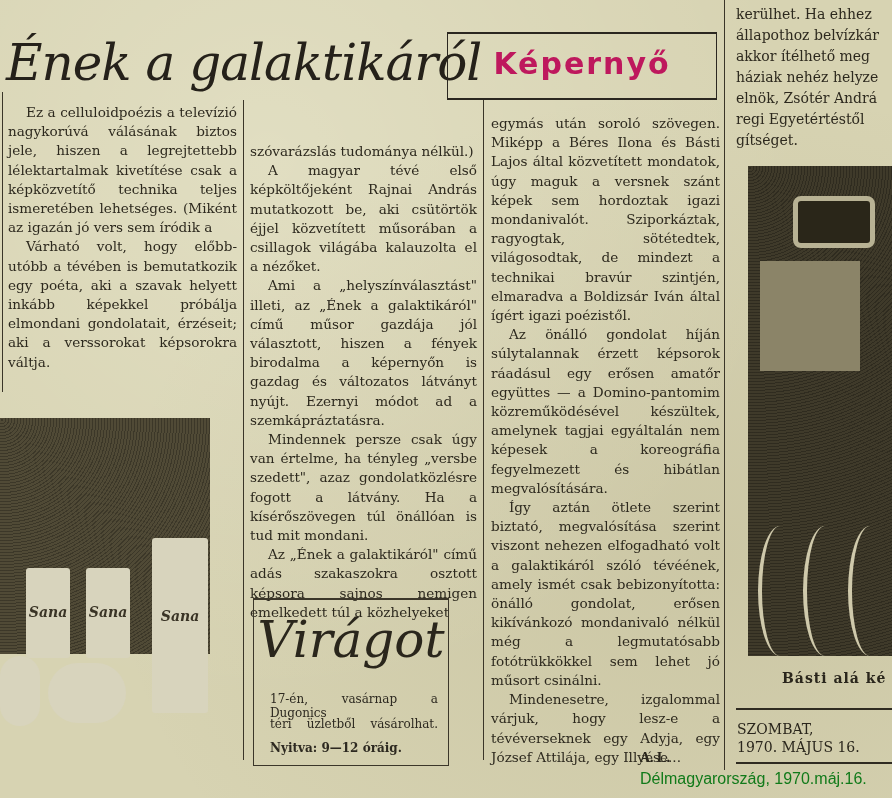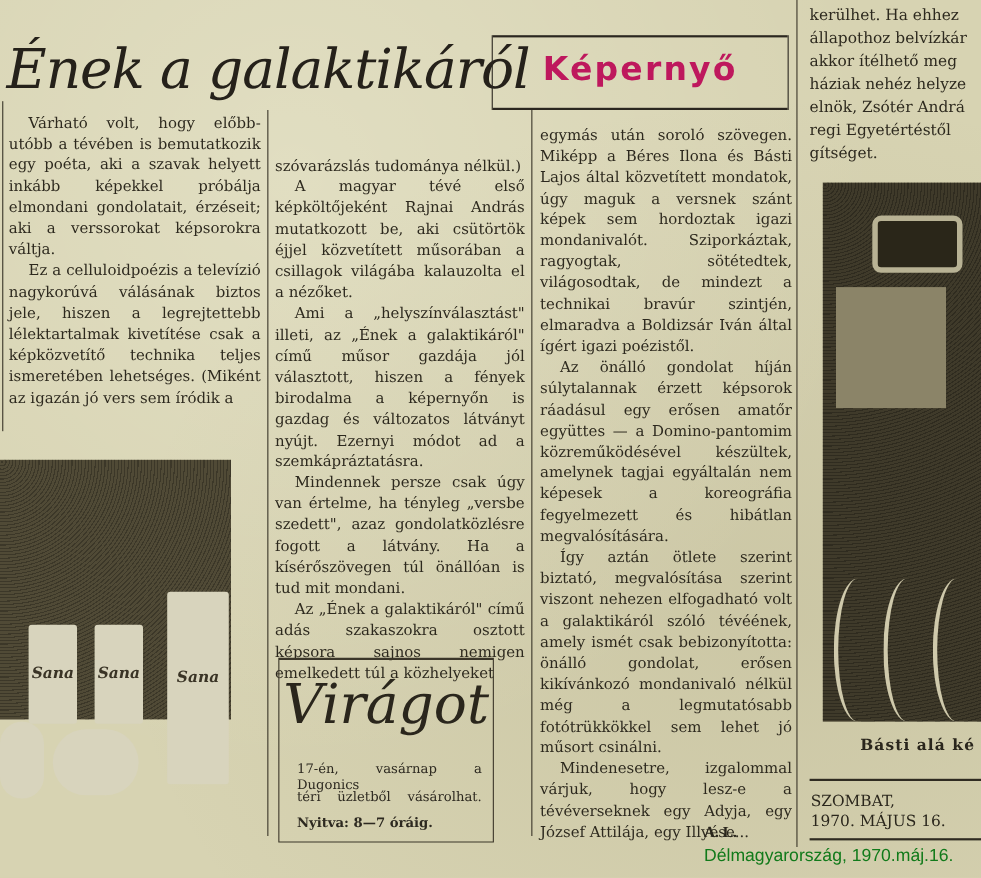--- a/index.html
+++ b/index.html
@@ -48,22 +48,22 @@
 <div class="kep-box">
   <div class="kep-label">Képernyő</div>
 </div>
 
 <div class="rule-v" style="left:2px;top:92px;height:300px;"></div>
 <div class="rule-v" style="left:243px;top:100px;height:660px;"></div>
 <div class="rule-v" style="left:483px;top:100px;height:660px;"></div>
 <div class="rule-v" style="left:724px;top:0px;height:770px;"></div>
 
 <div class="col" style="left:8px;top:103px;width:229px;">
+  <p>Ez a celluloidpoézis a televízió nagykorúvá válásának biztos jele, hiszen a legrejtettebb lélektartalmak kivetítése csak a képközvetítő technika teljes ismeretében lehetséges. (Miként az igazán jó vers sem íródik a</p>
   <p>Várható volt, hogy előbb-utóbb a tévében is bemutatkozik egy poéta, aki a szavak helyett inkább képekkel próbálja elmondani gondolatait, érzéseit; aki a verssorokat képsorokra váltja.</p>
-  <p>Ez a celluloidpoézis a televízió nagykorúvá válásának biztos jele, hiszen a legrejtettebb lélektartalmak kivetítése csak a képközvetítő technika teljes ismeretében lehetséges. (Miként az igazán jó vers sem íródik a</p>
 </div>
 
 <div class="photo" style="left:0;top:418px;width:210px;height:236px;">
   <div class="can" style="left:26px;top:150px;width:44px;height:90px;">
     <div class="can-label">Sana</div>
   </div>
   <div class="can" style="left:86px;top:150px;width:44px;height:90px;">
     <div class="can-label">Sana</div>
   </div>
   <div class="can" style="left:152px;top:120px;width:56px;height:175px;">
@@ -78,21 +78,21 @@
   <p>A magyar tévé első képköltőjeként Rajnai András mutatkozott be, aki csütörtök éjjel közvetített műsorában a csillagok világába kalauzolta el a nézőket.</p>
   <p>Ami a „helyszínválasztást" illeti, az „Ének a galaktikáról" című műsor gazdája jól választott, hiszen a fények birodalma a képernyőn is gazdag és változatos látványt nyújt. Ezernyi módot ad a szemkápráztatásra.</p>
   <p>Mindennek persze csak úgy van értelme, ha tényleg „versbe szedett", azaz gondolatközlésre fogott a látvány. Ha a kísérőszövegen túl önállóan is tud mit mondani.</p>
   <p>Az „Ének a galaktikáról" című adás szakaszokra osztott képsora sajnos nemigen emelkedett túl a közhelyeket</p>
 </div>
 
 <div class="virag-box">
   <div class="virag-title">Virágot</div>
   <div class="virag-line" style="top:92px;">17-én, vasárnap a Dugonics</div>
   <div class="virag-line" style="top:117px;">téri üzletből vásárolhat.</div>
-  <div class="virag-line" style="top:141px;font-weight:bold;text-align-last:left;">Nyitva: 8—7 óráig.</div>
+  <div class="virag-line" style="top:141px;font-weight:bold;text-align-last:left;">Nyitva: 9—12 óráig.</div>
 </div>
 
 <div class="col" style="left:491px;top:114px;width:229px;">
   <p class="noindent">egymás után soroló szövegen. Miképp a Béres Ilona és Básti Lajos által közvetített mondatok, úgy maguk a versnek szánt képek sem hordoztak igazi mondanivalót. Sziporkáztak, ragyogtak, sötétedtek, világosodtak, de mindezt a technikai bravúr szintjén, elmaradva a Boldizsár Iván által ígért igazi poézistől.</p>
   <p>Az önálló gondolat híján súlytalannak érzett képsorok ráadásul egy erősen amatőr együttes — a Domino-pantomim közreműködésével készültek, amelynek tagjai egyáltalán nem képesek a koreográfia fegyelmezett és hibátlan megvalósítására.</p>
   <p>Így aztán ötlete szerint biztató, megvalósítása szerint viszont nehezen elfogadható volt a galaktikáról szóló tévéének, amely ismét csak bebizonyította: önálló gondolat, erősen kikívánkozó mondanivaló nélkül még a legmutatósabb fotótrükkökkel sem lehet jó műsort csinálni.</p>
   <p>Mindenesetre, izgalommal várjuk, hogy lesz-e a tévéverseknek egy Adyja, egy József Attilája, egy Illyése...</p>
 </div>
 
 <div class="sign">A. L.</div>

